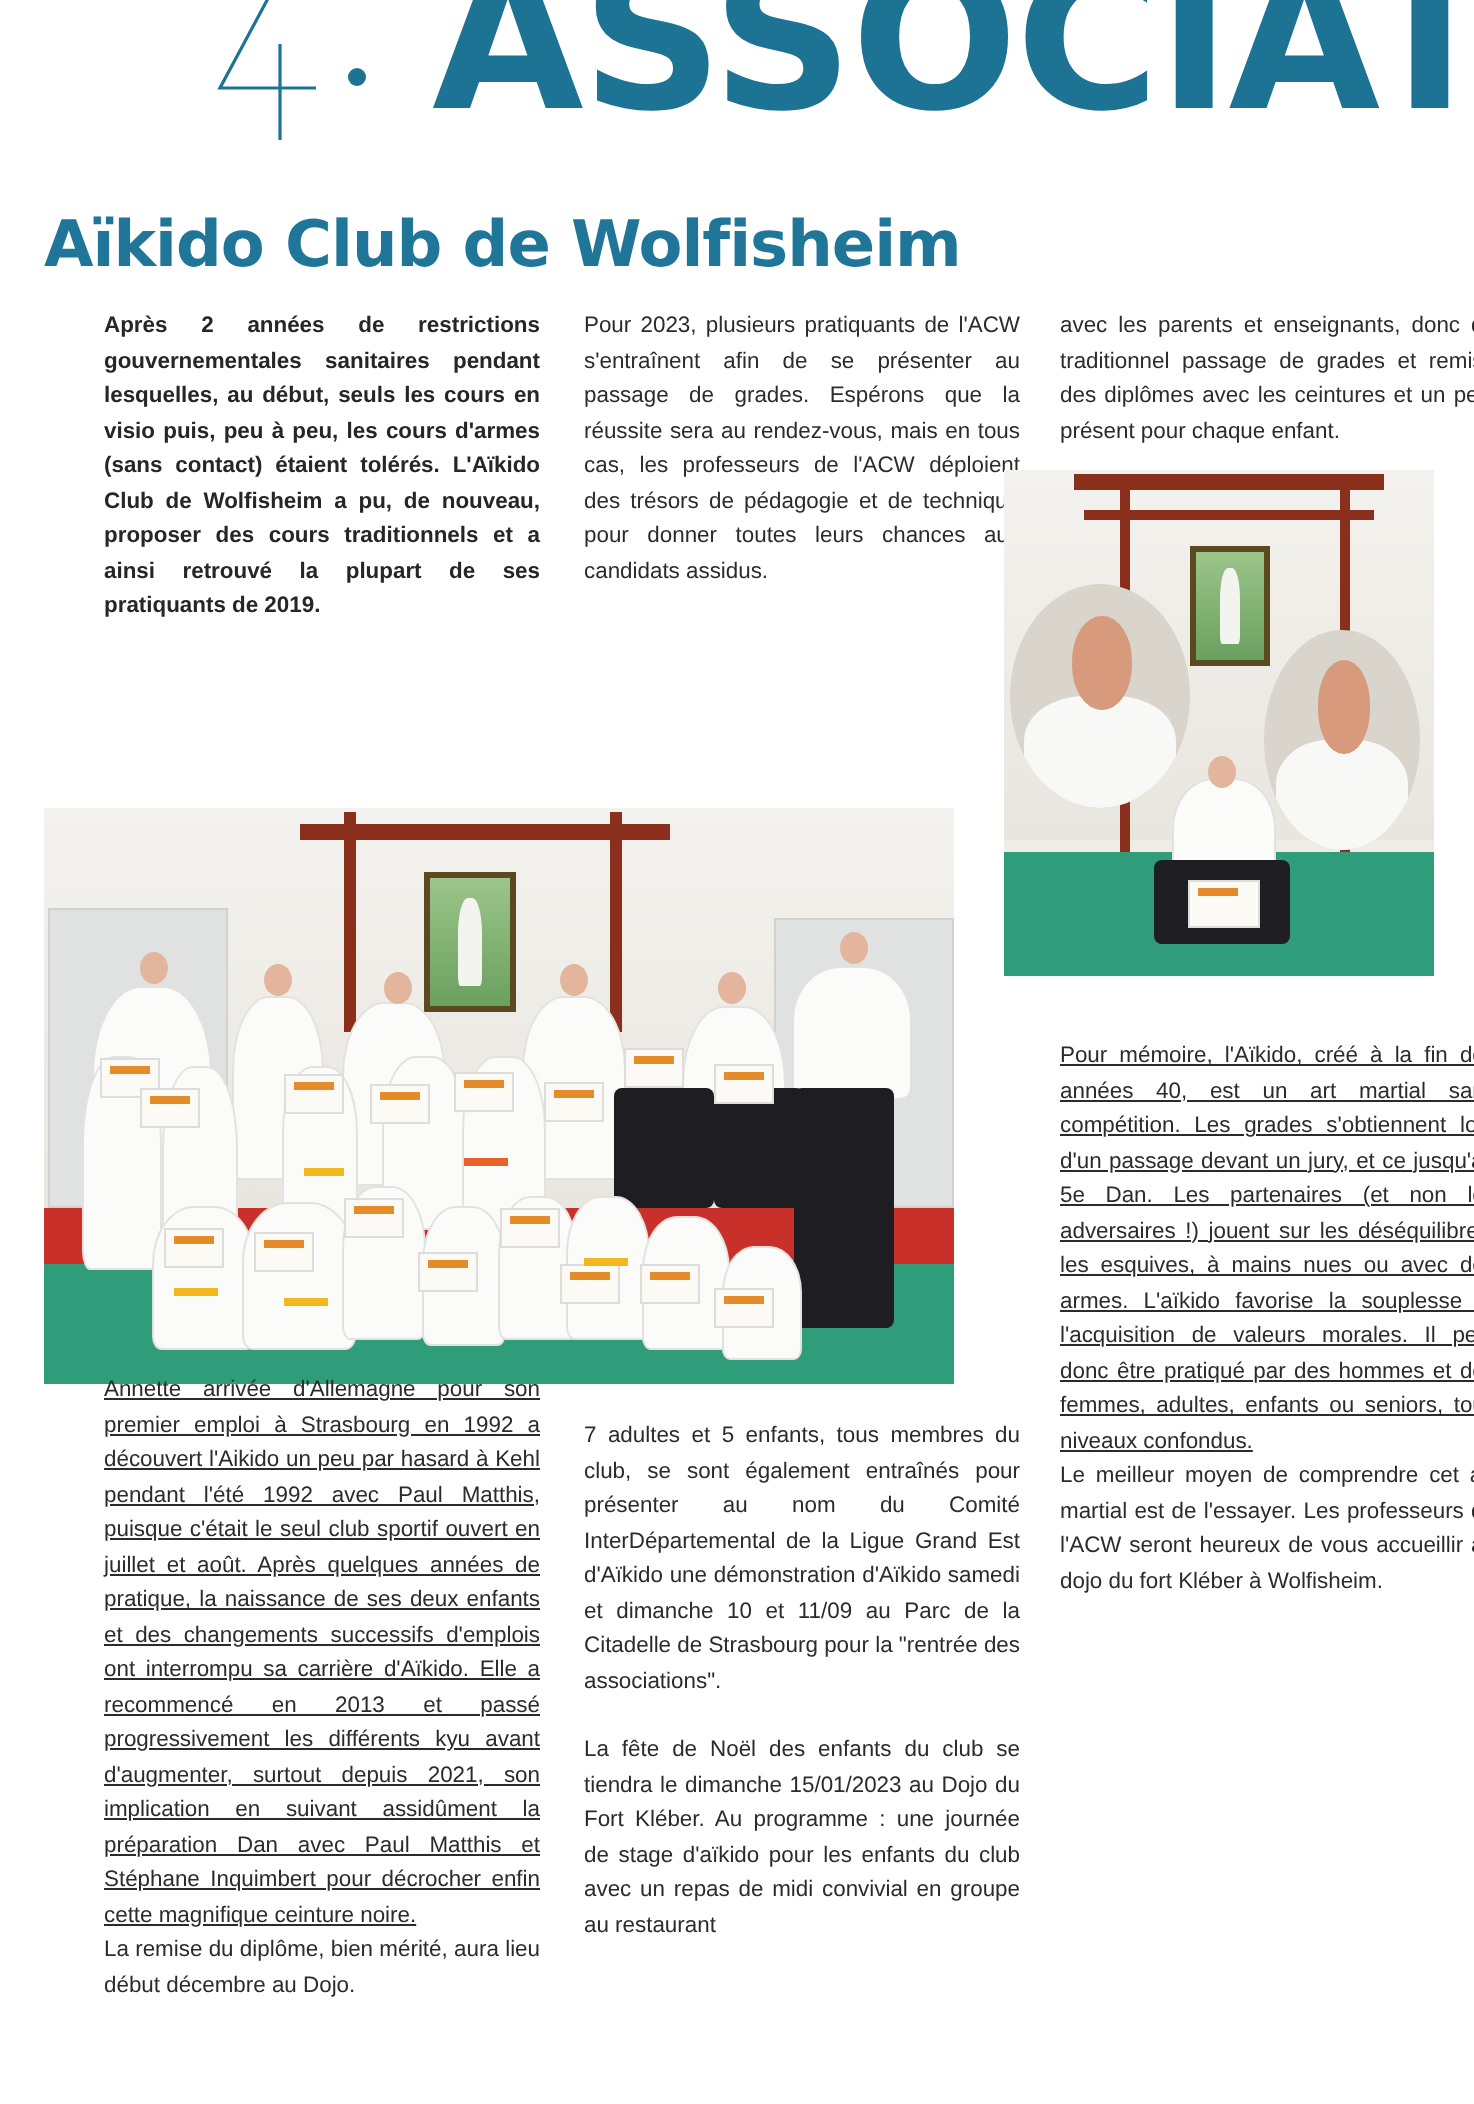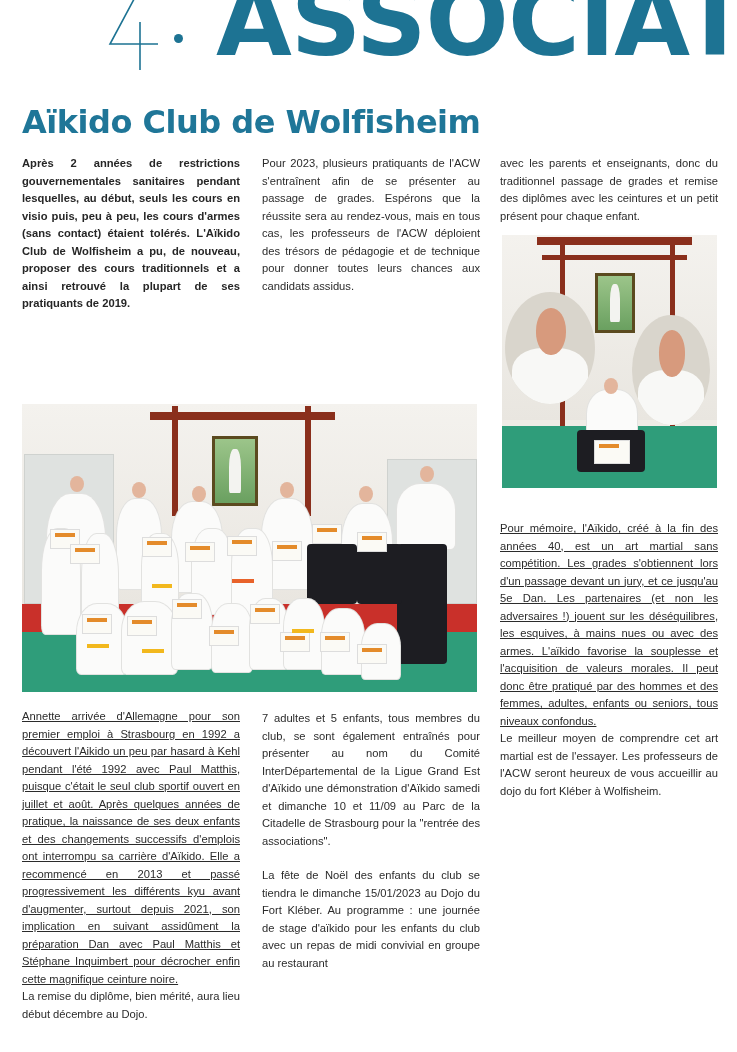--- a/index.html
+++ b/index.html
@@ -15,29 +15,29 @@
       font-family: "DejaVu Sans", sans-serif; font-weight: bold;
       font-size: 98px; letter-spacing: -1px; color: #1d7393; line-height: 1; white-space: nowrap;
     }
 
     .article-title {
       position: absolute; left: 22px; top: 106px;
       font-family: "DejaVu Sans", sans-serif; font-weight: bold;
       font-size: 32px; letter-spacing: -0.5px; color: #1f7698; white-space: nowrap; line-height: 1;
     }
 
-    .col { position: absolute; width: 218px; font-size: 11.2px; line-height: 17.5px; color: #2b2b2b; text-align: justify; }
+    .col { position: absolute; width: 218px; font-size: 11.2px; line-height: 17.5px; color: #2b2b2b; text-align: justify; margin-left: 30px; }
     .col p { margin-bottom: 17px; }
     .col p.tight { margin-bottom: 0; text-decoration: underline; }
     .intro { font-weight: bold; color: #262626; }
 
     .col1 { left: 22px; top: 155px; }
     .col2 { left: 262px; top: 155px; }
     .col3 { left: 500px; top: 155px; }
-    .col1b { left: 22px; top: 708px; }
+    .col1b { left: 22px; top: 687px; }
     .col2b { left: 262px; top: 710px; }
     .col3b { left: 500px; top: 520px; }
 
     .photo { position: absolute; overflow: hidden; }
     .photo-group { left: 22px; top: 404px; width: 455px; height: 288px; background: #f1efe9; }
     .photo-trio { left: 502px; top: 235px; width: 215px; height: 253px; background: #efece6; }
 
     .wall { position: absolute; left: 0; top: 0; right: 0; background: linear-gradient(#f4f2ee, #e9e6e0); }
     .panel { position: absolute; background: #dfe2e0; border: 1px solid #cfd2cf; }
     .beam { position: absolute; background: #8a2f1c; }

